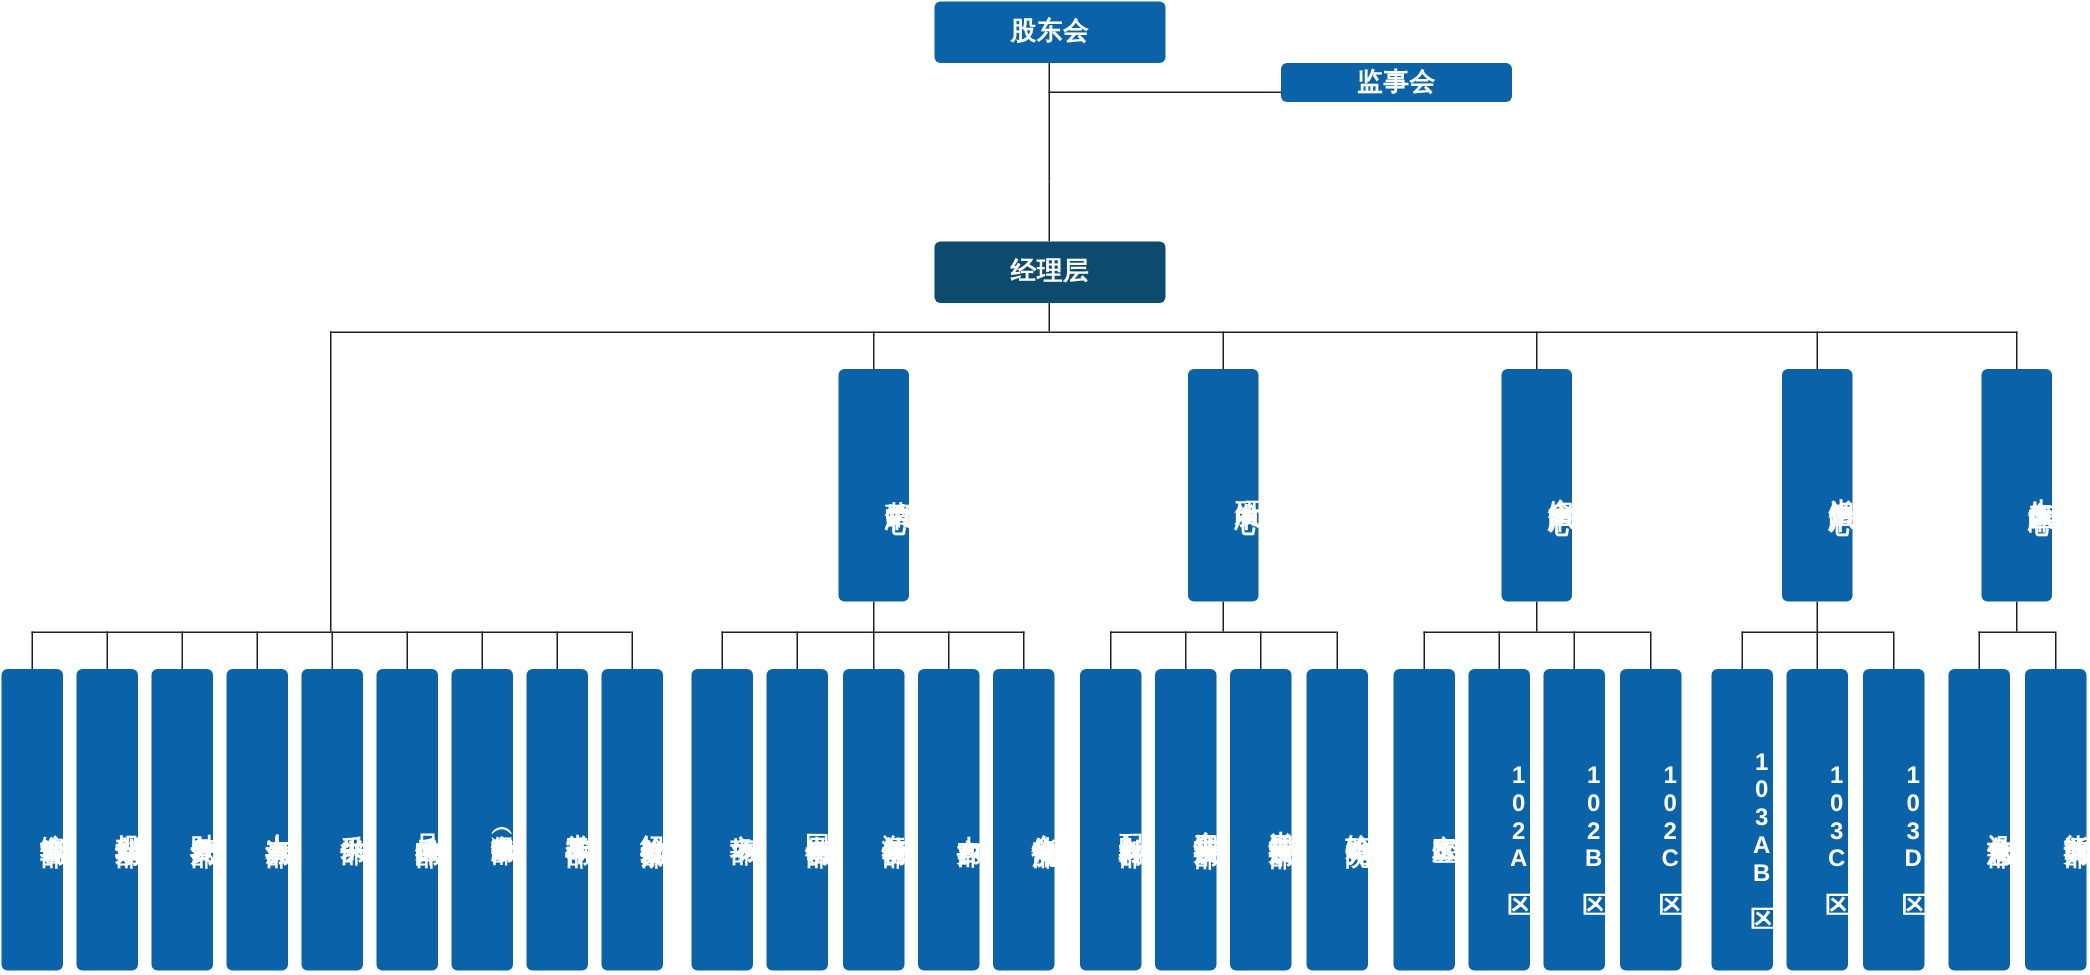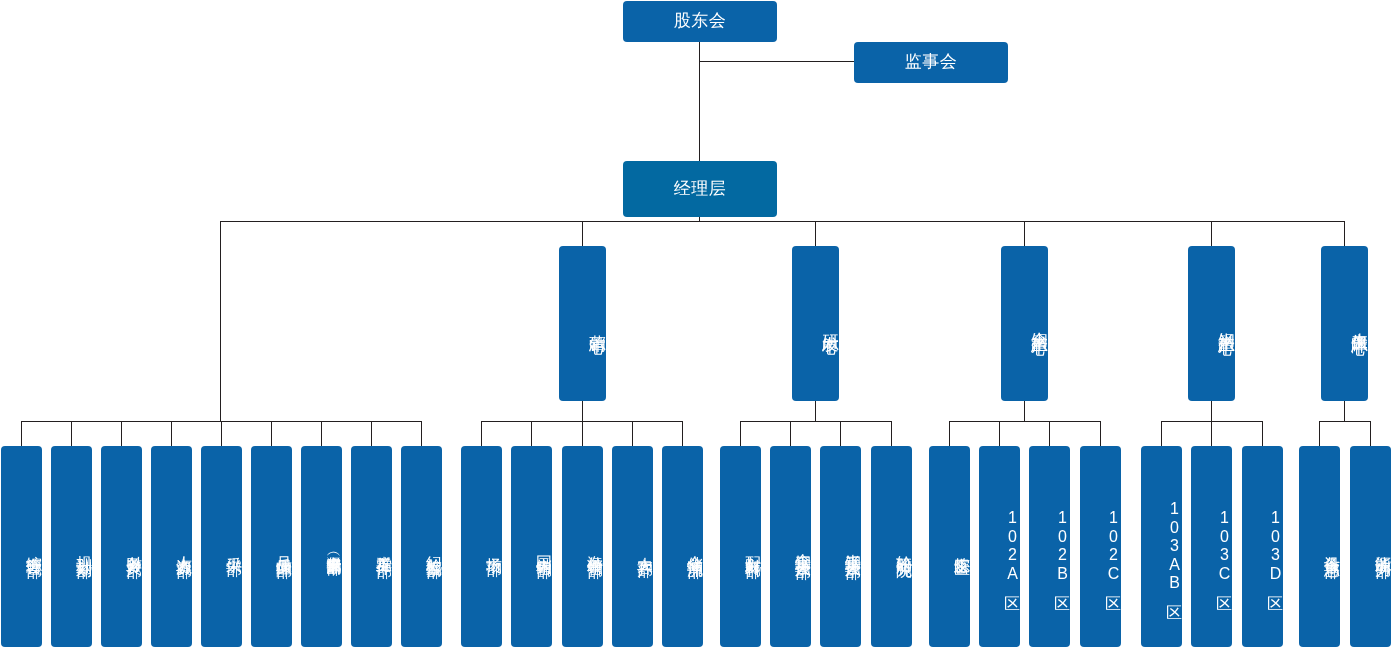--- a/index.html
+++ b/index.html
@@ -14,21 +14,21 @@
     height: 650px;
     background: #ffffff;
     font-family: "Liberation Sans", "DejaVu Sans", sans-serif;
     overflow: hidden;
   }
   .node {
     position: absolute;
     background: #0a63a8;
     border-radius: 4px;
     color: #ffffff;
-    font-weight: normal;
+    font-weight: bold;
     box-sizing: border-box;
     display: flex;
     align-items: center;
     justify-content: center;
     text-align: center;
     line-height: 1.06;
     letter-spacing: 0.5px;
   }
   .node.horizontal {
     font-size: 17px;
@@ -115,24 +115,24 @@
   <div class="line v" style="left: 1211px; top: 421px; height: 25px; background: rgb(35, 31, 32);"></div>
   <div class="line v" style="left: 1262px; top: 421px; height: 25px; background: rgb(35, 31, 32);"></div>
 
   <div class="line v" style="left: 1344px; top: 401px; height: 20px; background: rgb(35, 31, 32);"></div>
   <div class="line h" style="left: 1319px; top: 421px; width: 51px; background: rgb(35, 31, 32);"></div>
   <div class="line v" style="left: 1319px; top: 421px; height: 25px; background: rgb(35, 31, 32);"></div>
   <div class="line v" style="left: 1370px; top: 421px; height: 25px; background: rgb(35, 31, 32);"></div>
 
   <div class="node horizontal" style="left: 623px; top: 1px; width: 154px; height: 41px; background: rgb(10, 99, 168); color: rgb(255, 255, 255);">股东会</div>
 
-  <div class="node horizontal" style="left: 854px; top: 42px; width: 154px; height: 41px; background: rgb(10, 99, 168); color: rgb(255, 255, 255);">监事会</div>
+  <div class="node horizontal" style="left: 854px; top: 42px; width: 154px; height: 26px; background: rgb(10, 99, 168); color: rgb(255, 255, 255);">监事会</div>
 
 
-  <div class="node horizontal" style="left: 623px; top: 161px; width: 154px; height: 56px; background: #0369a1; color: rgb(255, 255, 255);">经理层</div>
+  <div class="node horizontal" style="left: 623px; top: 161px; width: 154px; height: 41px; background: #0c4a6e; color: rgb(255, 255, 255);">经理层</div>
 
   <div class="node vertical center-node" style="left: 559px; top: 246px; width: 47px; height: 155px; background: rgb(10, 99, 168); color: rgb(255, 255, 255);">营销中心</div>
 
   <div class="node vertical center-node" style="left: 792px; top: 246px; width: 47px; height: 155px; background: rgb(10, 99, 168); color: rgb(255, 255, 255);">研发中心</div>
 
   <div class="node vertical center-node" style="left: 1001px; top: 246px; width: 47px; height: 155px; background: rgb(10, 99, 168); color: rgb(255, 255, 255);">全钢生产中心</div>
 
   <div class="node vertical center-node" style="left: 1188px; top: 246px; width: 47px; height: 155px; background: rgb(10, 99, 168); color: rgb(255, 255, 255);">半钢生产中心</div>
 
   <div class="node vertical center-node" style="left: 1321px; top: 246px; width: 47px; height: 155px; background: rgb(10, 99, 168); color: rgb(255, 255, 255);">生产保障中心</div>

